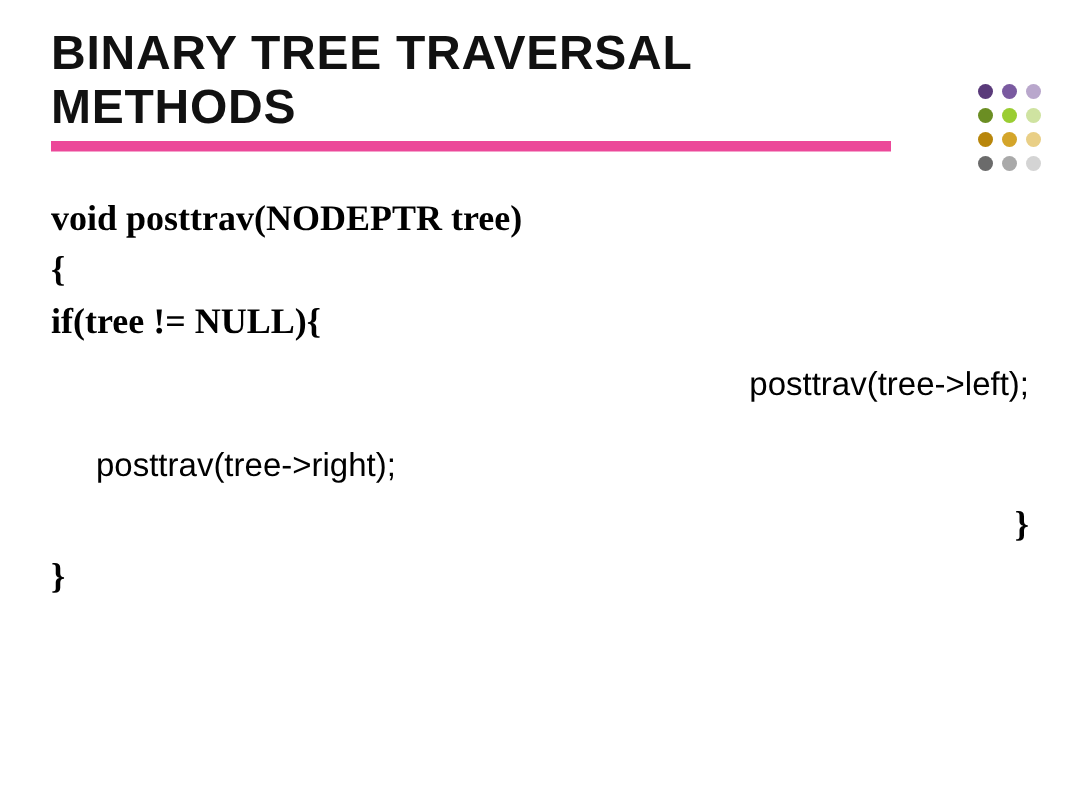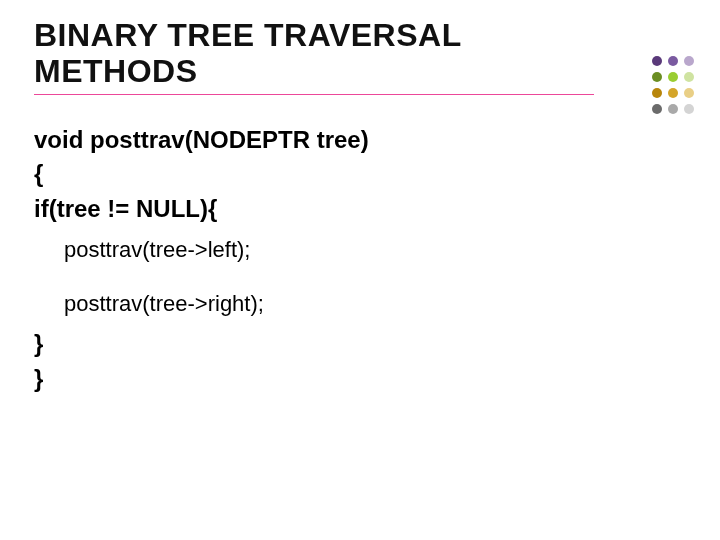--- a/index.html
+++ b/index.html
@@ -1,23 +1,23 @@
 <!DOCTYPE html>
 <html><head>
 <meta charset="utf-8">
 <style>
   * { margin: 0; padding: 0; box-sizing: border-box; }
   html, body { width: 720px; height: 540px; background: #fff; font-family: Arial, Helvetica, sans-serif; }
   .slide { position: relative; width: 720px; height: 540px; padding: 18px 34px; }
-  .title-wrap { border-bottom: 1px solid #ec4899; padding-bottom: 4px; margin-bottom: 28px; width: 560px; }
+  .title-wrap { border-bottom: 7px solid #ec4899; padding-bottom: 4px; margin-bottom: 28px; width: 560px; }
   .title { font-size: 32px; font-weight: 700; color: #111; line-height: 1.12; letter-spacing: 0.5px; }
-  .code-line-b { font-size: 24px; font-weight: 700; color: #000; line-height: 1.45; }
+  .code-line-b { font-size: 24px; font-weight: 700; color: #000; line-height: 1.45; font-family: Liberation Serif, serif; }
   .code-line-n { font-size: 22px; font-weight: 400; color: #000; line-height: 1.55; }
   .indent { padding-left: 30px; margin-top: 20px; }
-  .block-gap-top { margin-top: 6px; }
+  .block-gap-top { margin-top: 6px; text-align: right; }
   .dots { position: absolute; top: 56px; right: 26px; width: 120px; }
   .dot-row { display: flex; gap: 6px; margin-bottom: 6px; justify-content: flex-end; }
   .dot { width: 10px; height: 10px; border-radius: 50%; }
 </style>
 </head>
 <body>
 
 <div class="slide">
 
   <div class="dots">

